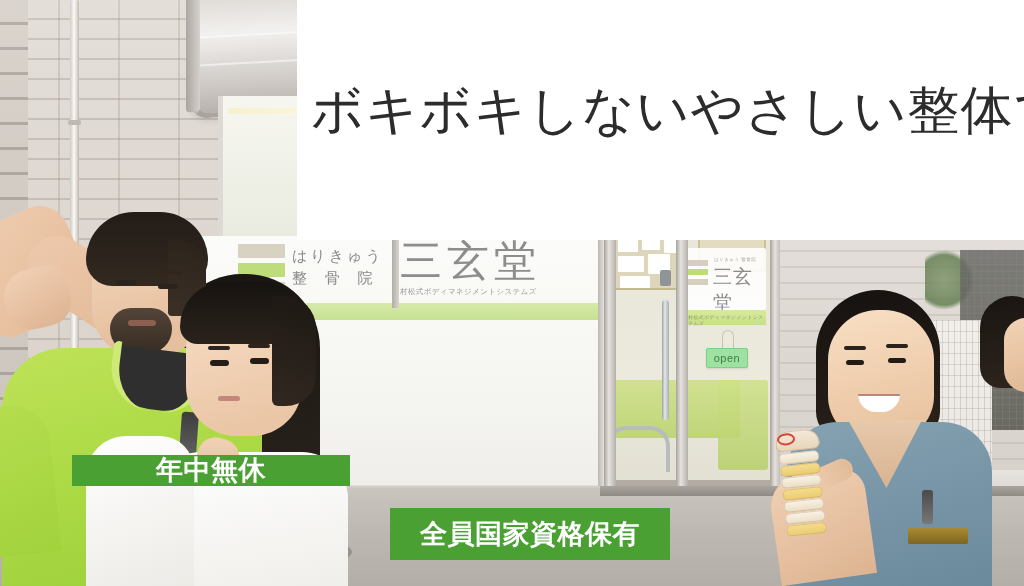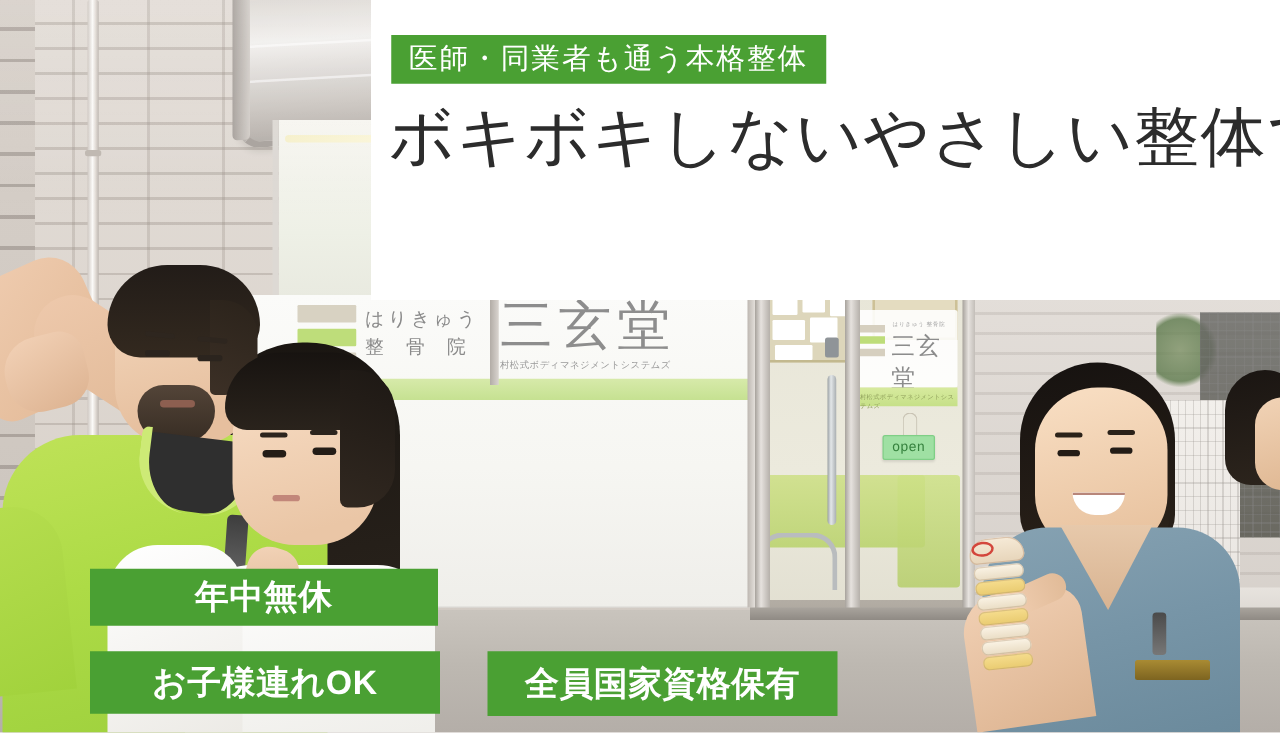--- a/index.html
+++ b/index.html
@@ -557,24 +557,24 @@
     background:#4aa033;
     color:#ffffff;
     display:flex; align-items:center; justify-content:center;
     font-family:"Liberation Sans", sans-serif;
     font-weight:bold;
     font-size:27px;
     letter-spacing:.5px;
     white-space:nowrap;
     line-height:1;
   }
-  .f1 { left:72px;  top:455px; width:278px; height:45px; }
+  .f1 { left:72px;  top:455px; width:278px; height:31px; }
   .f2 { left:390px; top:452px; width:280px; height:46px; }
   .f3 { left:72px;  top:521px; width:280px; height:50px; }
-  .f4 { left:390px; top:521px; width:280px; height:52px; }
+  .f4 { left:390px; top:508px; width:280px; height:52px; }
 </style>
 </head>
 <body>
 
 <div id="stage">
 
   <div class="photo">
     <div class="bg-base"></div>
 
     <div class="facade-left"></div>
@@ -727,21 +727,19 @@
       </div>
     </div>
 
     <div class="person-c-head"></div>
     <div class="person-c-face"></div>
 
     <div class="photo-soft"></div>
   </div>
 
   <div class="headline-panel">
-    <div class="badge-kicker">医師・同業者も通う本格整体</div>
     <div class="headline-main">ボキボキしないやさしい整体で</div>
   </div>
 
   <div class="feature f1">年中無休</div>
-  <div class="feature f3">お子様連れOK</div>
   <div class="feature f4">全員国家資格保有</div>
 
 </div>
 
 </body></html>

